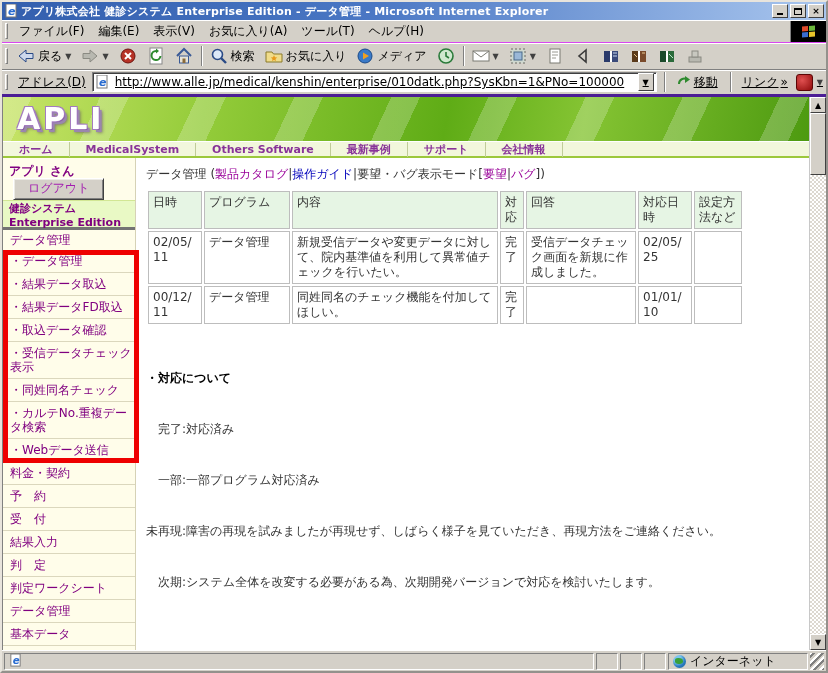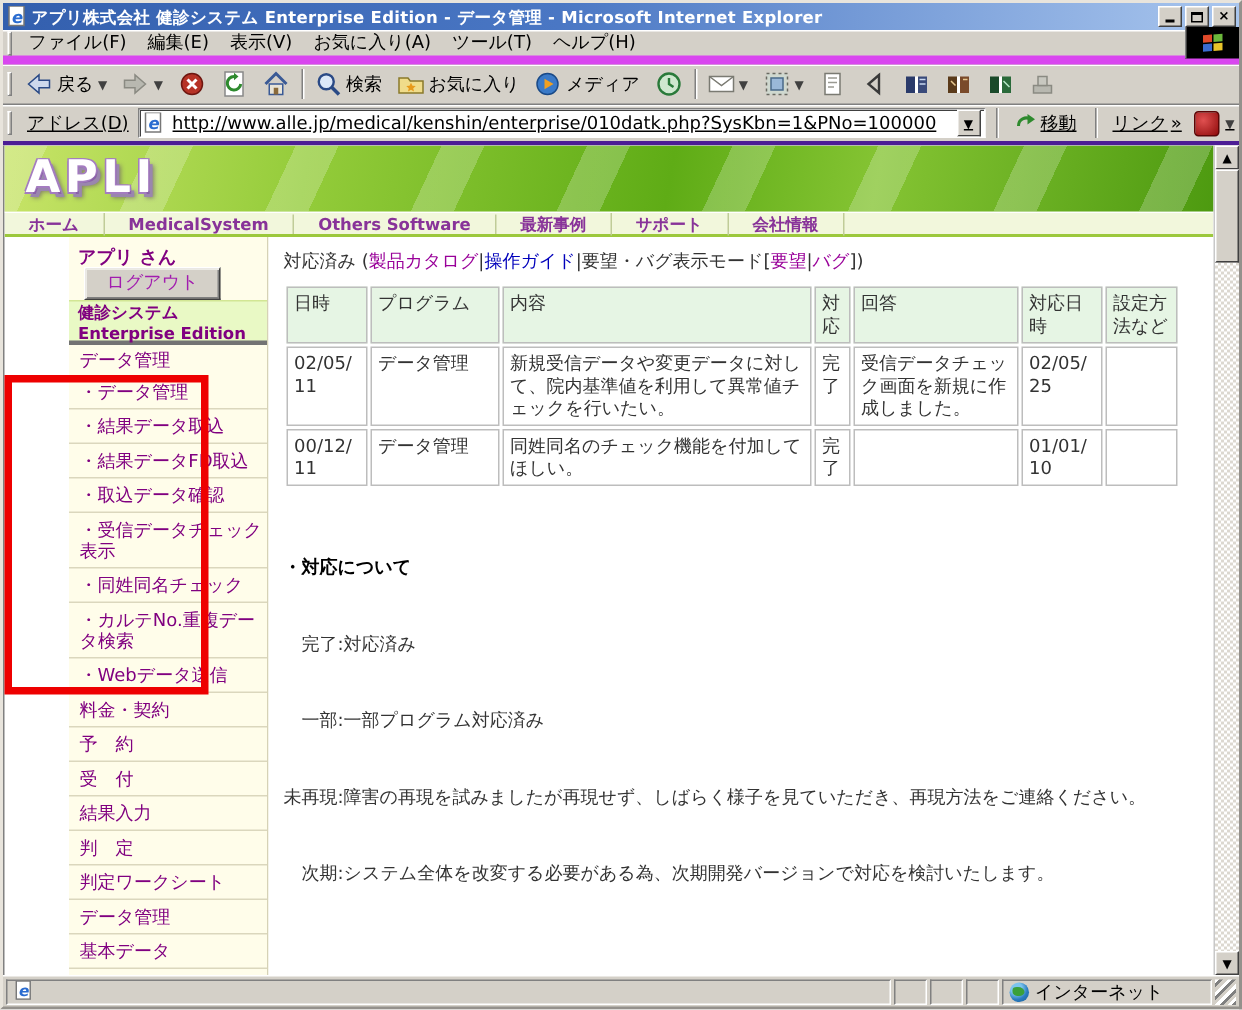--- a/index.html
+++ b/index.html
@@ -16,21 +16,21 @@
   .title-text { color:#fff; font-weight:bold; font-size:11px; white-space:nowrap;
     overflow:hidden; flex:1; letter-spacing:0.2px; }
   .winbtns { display:flex; gap:2px; }
   .wbtn { width:16px; height:14px; background:#d4d0c8; border:1px solid;
     border-color:#fff #404040 #404040 #fff; display:flex; align-items:center;
     justify-content:center; font-size:9px; font-weight:bold; color:#000; line-height:1; }
   .wbtn .minbar{ width:6px; height:2px; background:#000; margin-top:6px;}
   .wbtn .maxbox{ width:8px; height:7px; border:1px solid #000; border-top-width:2px;}
 
   
-  .menubar { height:23px; display:flex; align-items:center; border-bottom:6px solid #d946ef;
+  .menubar { height:23px; display:flex; align-items:center; border-bottom:1px solid #d946ef;
     box-shadow:inset 0 1px 0 #fff; padding-left:2px; }
   .grip { width:3px; height:16px; margin:0 4px 0 1px; border:1px solid;
     border-color:#fff #808080 #808080 #fff; }
   .menu-item { padding:3px 7px; color:#000; white-space:nowrap; }
   .throbber { margin-left:auto; width:36px; height:21px; background:#000;
     display:flex; align-items:center; justify-content:center; border-left:1px solid #808080;}
   .flag { display:grid; grid-template-columns:6px 6px; grid-template-rows:5px 5px; gap:1px; transform:skewY(-4deg);}
   .flag i { display:block; }
   .flag i:nth-child(1){background:#e04a2a;} .flag i:nth-child(2){background:#6cb83c;}
   .flag i:nth-child(3){background:#3a6cd0;} .flag i:nth-child(4){background:#e8c42a;}
@@ -72,21 +72,21 @@
   .logo { position:relative; display:inline-block; margin:4px 0 0 14px; font-size:30px; font-weight:bold;
     color:#fff; letter-spacing:3px;
     text-shadow:-1px -1px 0 #a47cc0, 1px -1px 0 #a47cc0, -1px 1px 0 #a47cc0,
        1px 1px 0 #8a62a8, 3px 3px 0 #9a86ae, 4px 4px 3px rgba(90,60,110,0.55); }
 
   .navbar { height:17px; flex:0 0 auto; background:#f2f7dc; border-top:1px solid #ffffff;
     border-bottom:2px solid #9cc83c; display:flex; align-items:center; }
   .nav-item { font-size:11px; font-weight:bold; color:#883399; padding:0 16px;
     border-right:1px solid #c0cc98; white-space:nowrap; }
 
-  .pbody { flex:1; display:flex; overflow:hidden;padding-left:43px; }
+  .pbody { flex:1; display:flex; overflow:hidden; }
 
   
   .sidebar { width:133px; flex:0 0 auto; background:#fffdea; border-right:1px solid #d6d2b6;
     color:#800080; overflow:hidden; }
   .side-user { padding:5px 6px 1px; font-weight:bold; height:20px; }
   .side-logout-row { height:22px; padding-left:10px; }
   .logout-btn { font-size:12px; padding:1px 14px 2px; background:#d4d0c8; color:#a21caf;
     border:1px solid; border-color:#fff #404040 #404040 #fff;
     box-shadow:inset 1px 1px 0 #ecebe5, inset -1px -1px 0 #808080; }
   .edition { height:30px; background:#e9f9c5; padding:1px 6px; font-weight:bold;
@@ -430,21 +430,21 @@
           <div class="side-item">結果入力</div>
           <div class="side-item">判　定</div>
           <div class="side-item">判定ワークシート</div>
           <div class="side-item">データ管理</div>
           <div class="side-item">基本データ</div>
           <div class="side-item">合　計</div>
         </div>
 
         <div class="main">
           <div class="crumb">
-            <span>対応済み (</span><span class="lk-p">製品カタログ</span><span>|</span><span class="lk-b">操作ガイド</span><span>|</span><span>要望・バグ表示モード[</span><span class="lk-p">要望</span><span>|</span><span class="lk-p">バグ</span><span>])</span>
+            <span>データ管理 (</span><span class="lk-p">製品カタログ</span><span>|</span><span class="lk-b">操作ガイド</span><span>|</span><span>要望・バグ表示モード[</span><span class="lk-p">要望</span><span>|</span><span class="lk-p">バグ</span><span>])</span>
           </div>
 
           <table class="req">
             <tbody>
                 <tr>
               <th class="c-date">日時</th>
               <th class="c-prog">プログラム</th>
               <th class="c-body">内容</th>
               <th class="c-stat">対応</th>
               <th class="c-ans">回答</th>

